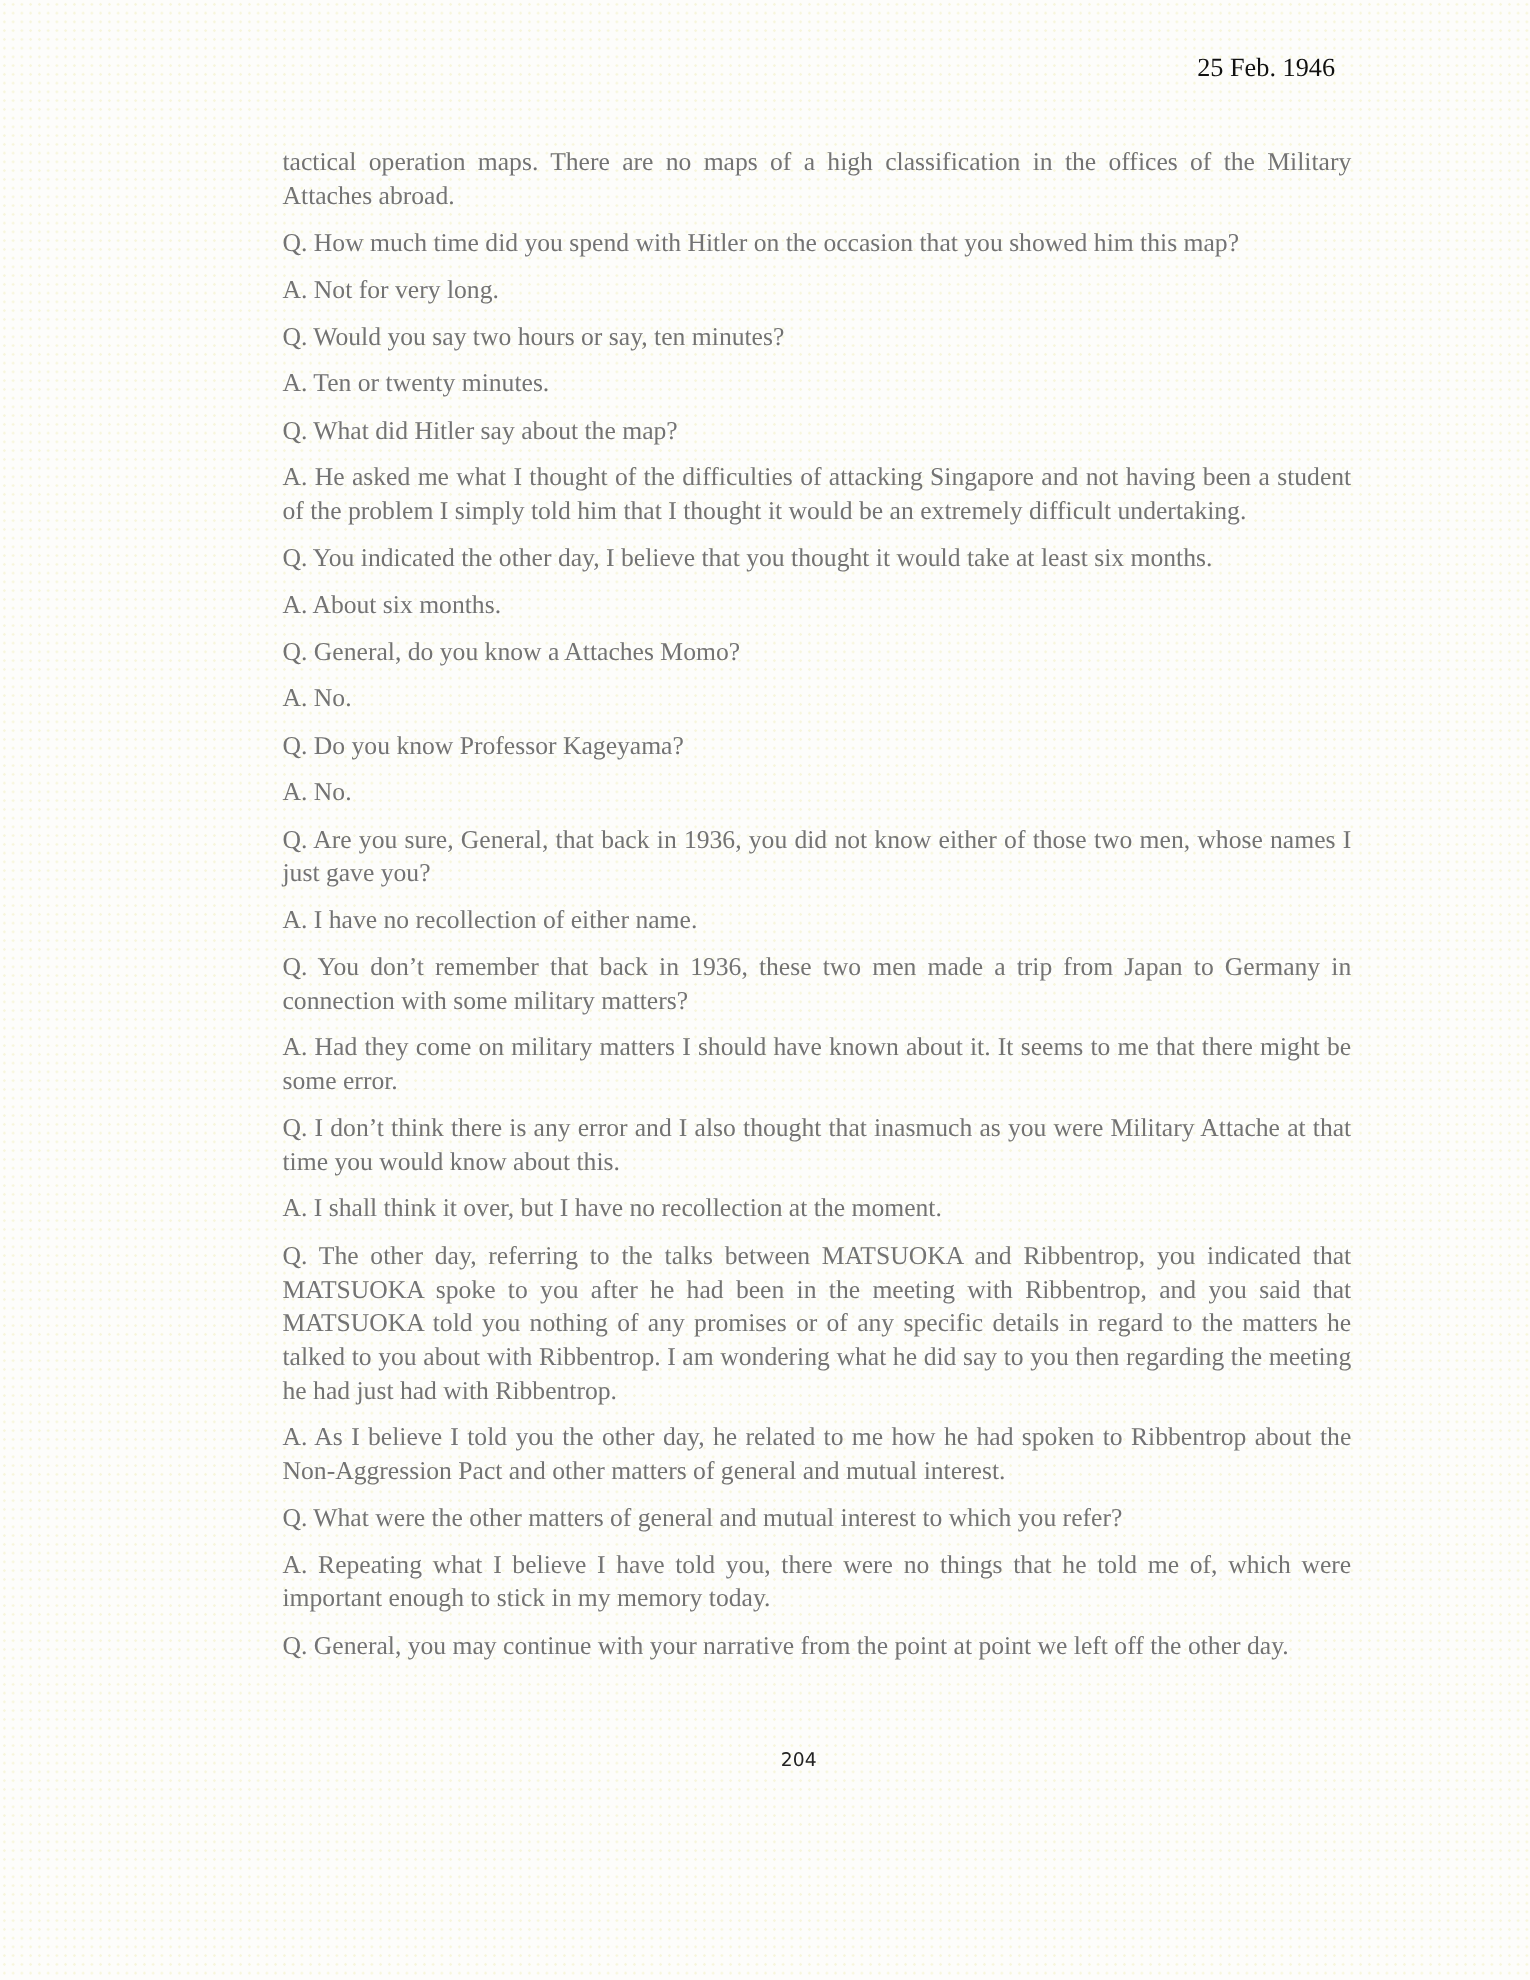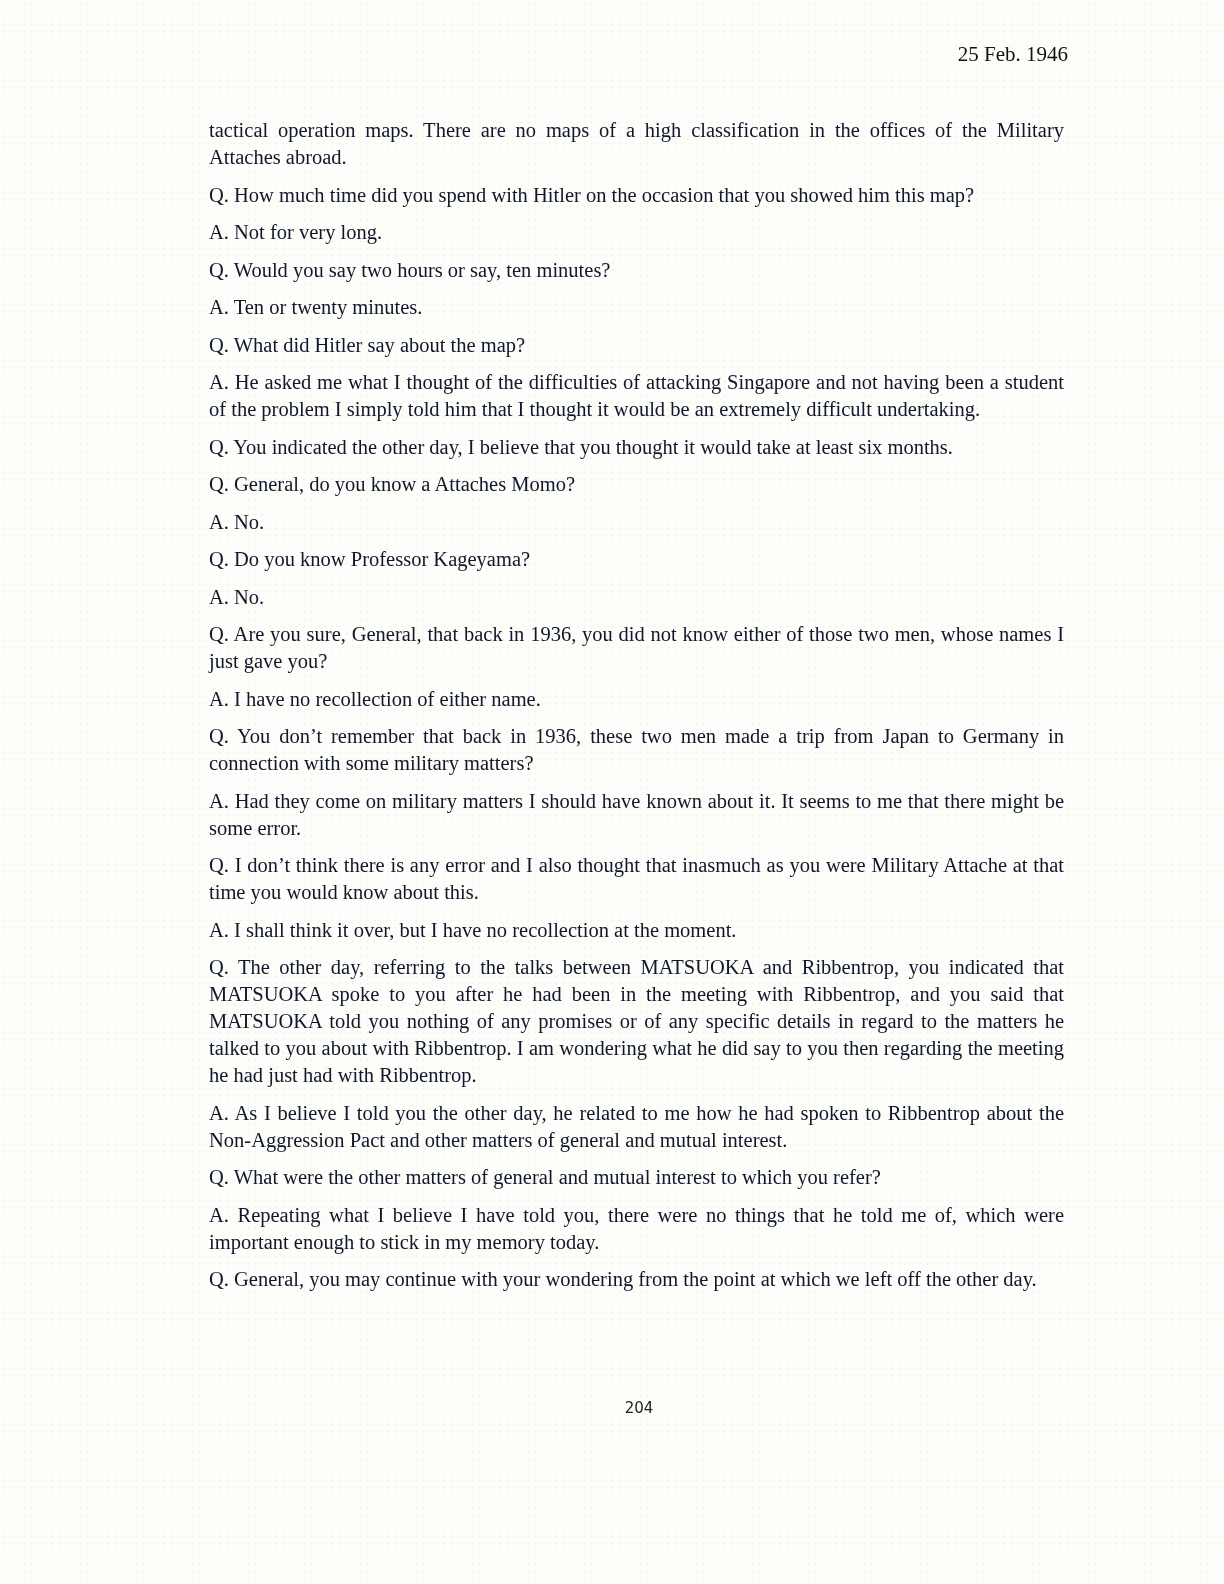--- a/index.html
+++ b/index.html
@@ -28,27 +28,27 @@
       position: absolute;
       top: 40px;
       right: 183px;
       font-family: "Liberation Serif", "DejaVu Serif", serif;
       font-size: 21px;
       line-height: 28px;
       color: #111111;
     }
     .body-text {
       position: absolute;
-      left: 182px;
+      left: 199px;
       top: 117px;
       width: 855px;
       font-family: "Liberation Serif", "DejaVu Serif", serif;
       font-size: 20.5px;
       line-height: 27px;
-      color: #0f172a;
+      color: #737373;
     }
     .para {
       margin: 0 0 10.5px 0;
       text-align: justify;
       text-align-last: left;
     }
     .page-number {
       position: absolute;
       top: 1398px;
       left: 0;
@@ -68,31 +68,32 @@
 
   <div class="body-text">
     <p class="para">tactical operation maps.  There are no maps of a high classification in the offices of the Military Attaches abroad.</p>
     <p class="para">Q. How much time did you spend with Hitler on the occasion that you showed him this map?</p>
     <p class="para">A. Not for very long.</p>
     <p class="para">Q. Would you say two hours or say, ten minutes?</p>
     <p class="para">A. Ten or twenty minutes.</p>
     <p class="para">Q. What did Hitler say about the map?</p>
     <p class="para">A. He asked me what I thought of the difficulties of attacking Singapore and not having been a student of the problem I simply told him that I thought it would be an extremely difficult undertaking.</p>
     <p class="para">Q. You indicated the other day, I believe that you thought it would take at least six months.</p>
+    <p class="para">A. About six months.</p>
     <p class="para">Q. General, do you know a Attaches Momo?</p>
     <p class="para">A. No.</p>
     <p class="para">Q. Do you know Professor Kageyama?</p>
     <p class="para">A. No.</p>
     <p class="para">Q. Are you sure, General, that back in 1936, you did not know either of those two men, whose names I just gave you?</p>
     <p class="para">A. I have no recollection of either name.</p>
     <p class="para">Q. You don’t remember that back in 1936, these two men made a trip from Japan to Germany in connection with some military matters?</p>
     <p class="para">A. Had they come on military matters I should have known about it.  It seems to me that there might be some error.</p>
     <p class="para">Q. I don’t think there is any error and I also thought that inasmuch as you were Military Attache at that time you would know about this.</p>
     <p class="para">A. I shall think it over, but I have no recollection at the moment.</p>
     <p class="para">Q. The other day, referring to the talks between MATSUOKA and Ribbentrop, you indicated that MATSUOKA spoke to you after he had been in the meeting with Ribbentrop, and you said that MATSUOKA told you nothing of any promises or of any specific details in regard to the matters he talked to you about with Ribbentrop.  I am wondering what he did say to you then regarding the meeting he had just had with Ribbentrop.</p>
     <p class="para">A. As I believe I told you the other day, he related to me how he had spoken to Ribbentrop about the Non-Aggression Pact and other matters of general and mutual interest.</p>
     <p class="para">Q. What were the other matters of general and mutual interest to which you refer?</p>
     <p class="para">A. Repeating what I believe I have told you, there were no things that he told me of, which were important enough to stick in my memory today.</p>
-    <p class="para">Q. General, you may continue with your wondering from the point at which we left off the other day.</p>
+    <p class="para">Q. General, you may continue with your narrative from the point at point we left off the other day.</p>
   </div>
 
   <div class="page-number">204</div>
 </div>
 
 </body></html>

